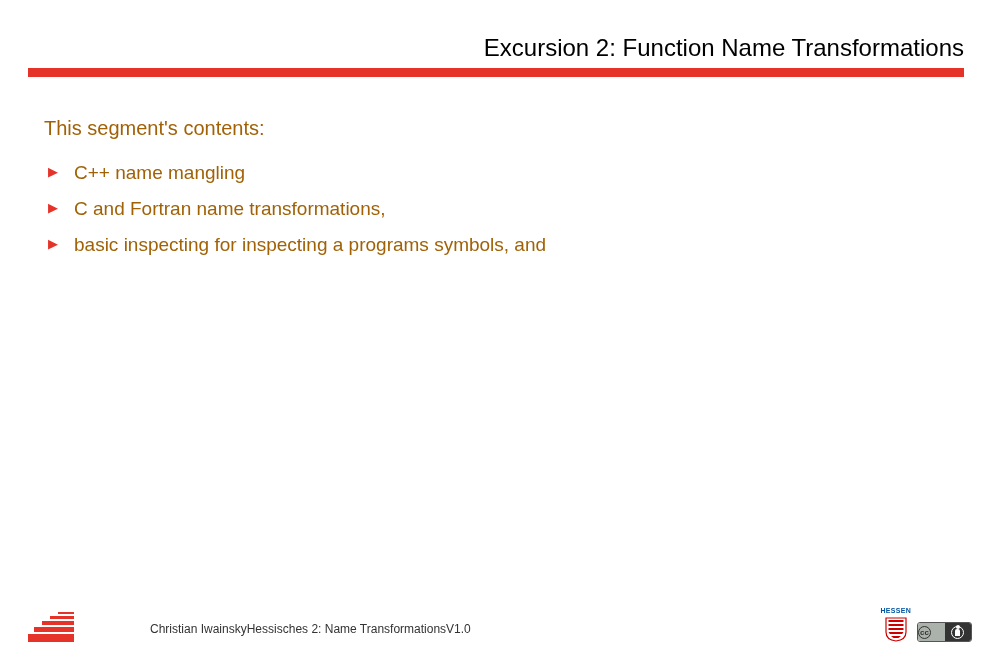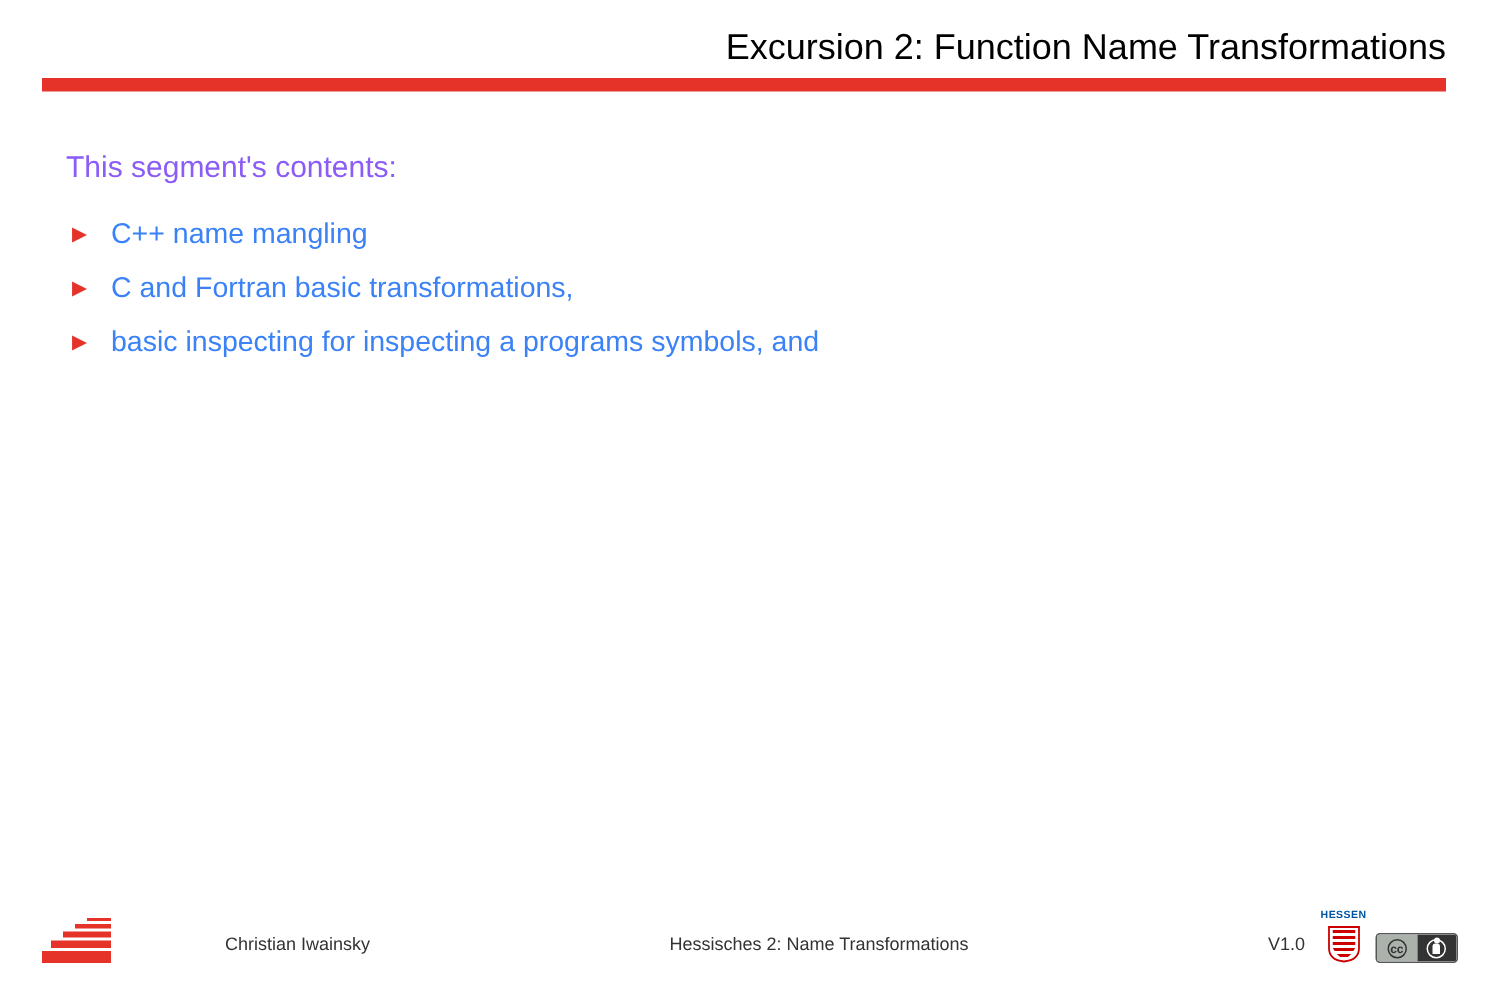--- a/index.html
+++ b/index.html
@@ -5,21 +5,21 @@
     * { margin: 0; padding: 0; box-sizing: border-box; }
     body {
       width: 1000px;
       height: 666px;
       font-family: Georgia, 'Times New Roman', serif;
       background: #fff;
       position: relative;
       overflow: hidden;
     }
     .header {
-      padding-top: 18px;
+      padding-top: 34px;
       position: relative;
     }
     .title {
       text-align: right;
       padding-right: 36px;
       font-size: 24px;
       color: #000;
       font-weight: normal;
       font-family: Arial, Helvetica, sans-serif;
     }
@@ -38,30 +38,30 @@
       margin-top: 3px;
       font-family: Arial, Helvetica, sans-serif;
     }
     .content {
       padding-left: 44px;
       padding-top: 40px;
       font-family: Arial, Helvetica, sans-serif;
     }
     .intro {
       font-size: 20px;
-      color: #8b5cf6;
+      color: #a16207;
       margin-bottom: 22px;
     }
     .bullet-list {
       list-style: none;
       padding-left: 30px;
     }
     .bullet-list li {
       font-size: 19px;
-      color: #3b82f6;
+      color: #a16207;
       margin-bottom: 14px;
       position: relative;
     }
     .bullet-list li::before {
       content: "▶";
       position: absolute;
       left: -26px;
       top: 2px;
       color: #e6332a;
       font-size: 13px;
@@ -80,21 +80,21 @@
       width: 46px;
       height: 34px;
     }
     .footer-logo svg { display: block; }
     .footer-text {
       position: absolute;
       left: 150px;
       right: 130px;
       bottom: 6px;
       display: flex;
-      justify-content: space-between;
+      justify-content: flex-start;
       font-size: 12px;
       color: #333;
       font-family: Arial, Helvetica, sans-serif;
     }
     .footer-right {
       position: absolute;
       right: 28px;
       bottom: 0px;
       display: flex;
       align-items: flex-end;
@@ -123,21 +123,20 @@
       border: 1px solid #555;
       border-radius: 3px;
       display: flex;
       overflow: hidden;
     }
     .cc-left {
       flex: 1;
       background: #aab2ab;
       display: flex;
       align-items: center;
-      justify-content: center;
     }
     .cc-right {
       flex: 1;
       background: #333;
       display: flex;
       align-items: center;
       justify-content: center;
     }
     .cc-circle {
       width: 13px;
@@ -186,21 +185,21 @@
 
 <div class="header">
   <div class="title">Excursion 2: Function Name Transformations</div>
   <div class="title-bar"></div>
 </div>
 
 <div class="content">
   <div class="intro">This segment's contents:</div>
   <ul class="bullet-list">
     <li>C++ name mangling</li>
-    <li>C and Fortran basic transformations,</li>
+    <li>C and Fortran name transformations,</li>
     <li>basic inspecting for inspecting a programs symbols, and</li>
   </ul>
 </div>
 
 <div class="footer">
   <div class="footer-logo">
     <svg width="46" height="34" viewBox="0 0 46 34">
       <rect x="0" y="26" width="46" height="8" fill="#e6332a"></rect>
       <rect x="6" y="19" width="40" height="5" fill="#e6332a"></rect>
       <rect x="14" y="13" width="32" height="4" fill="#e6332a"></rect>

